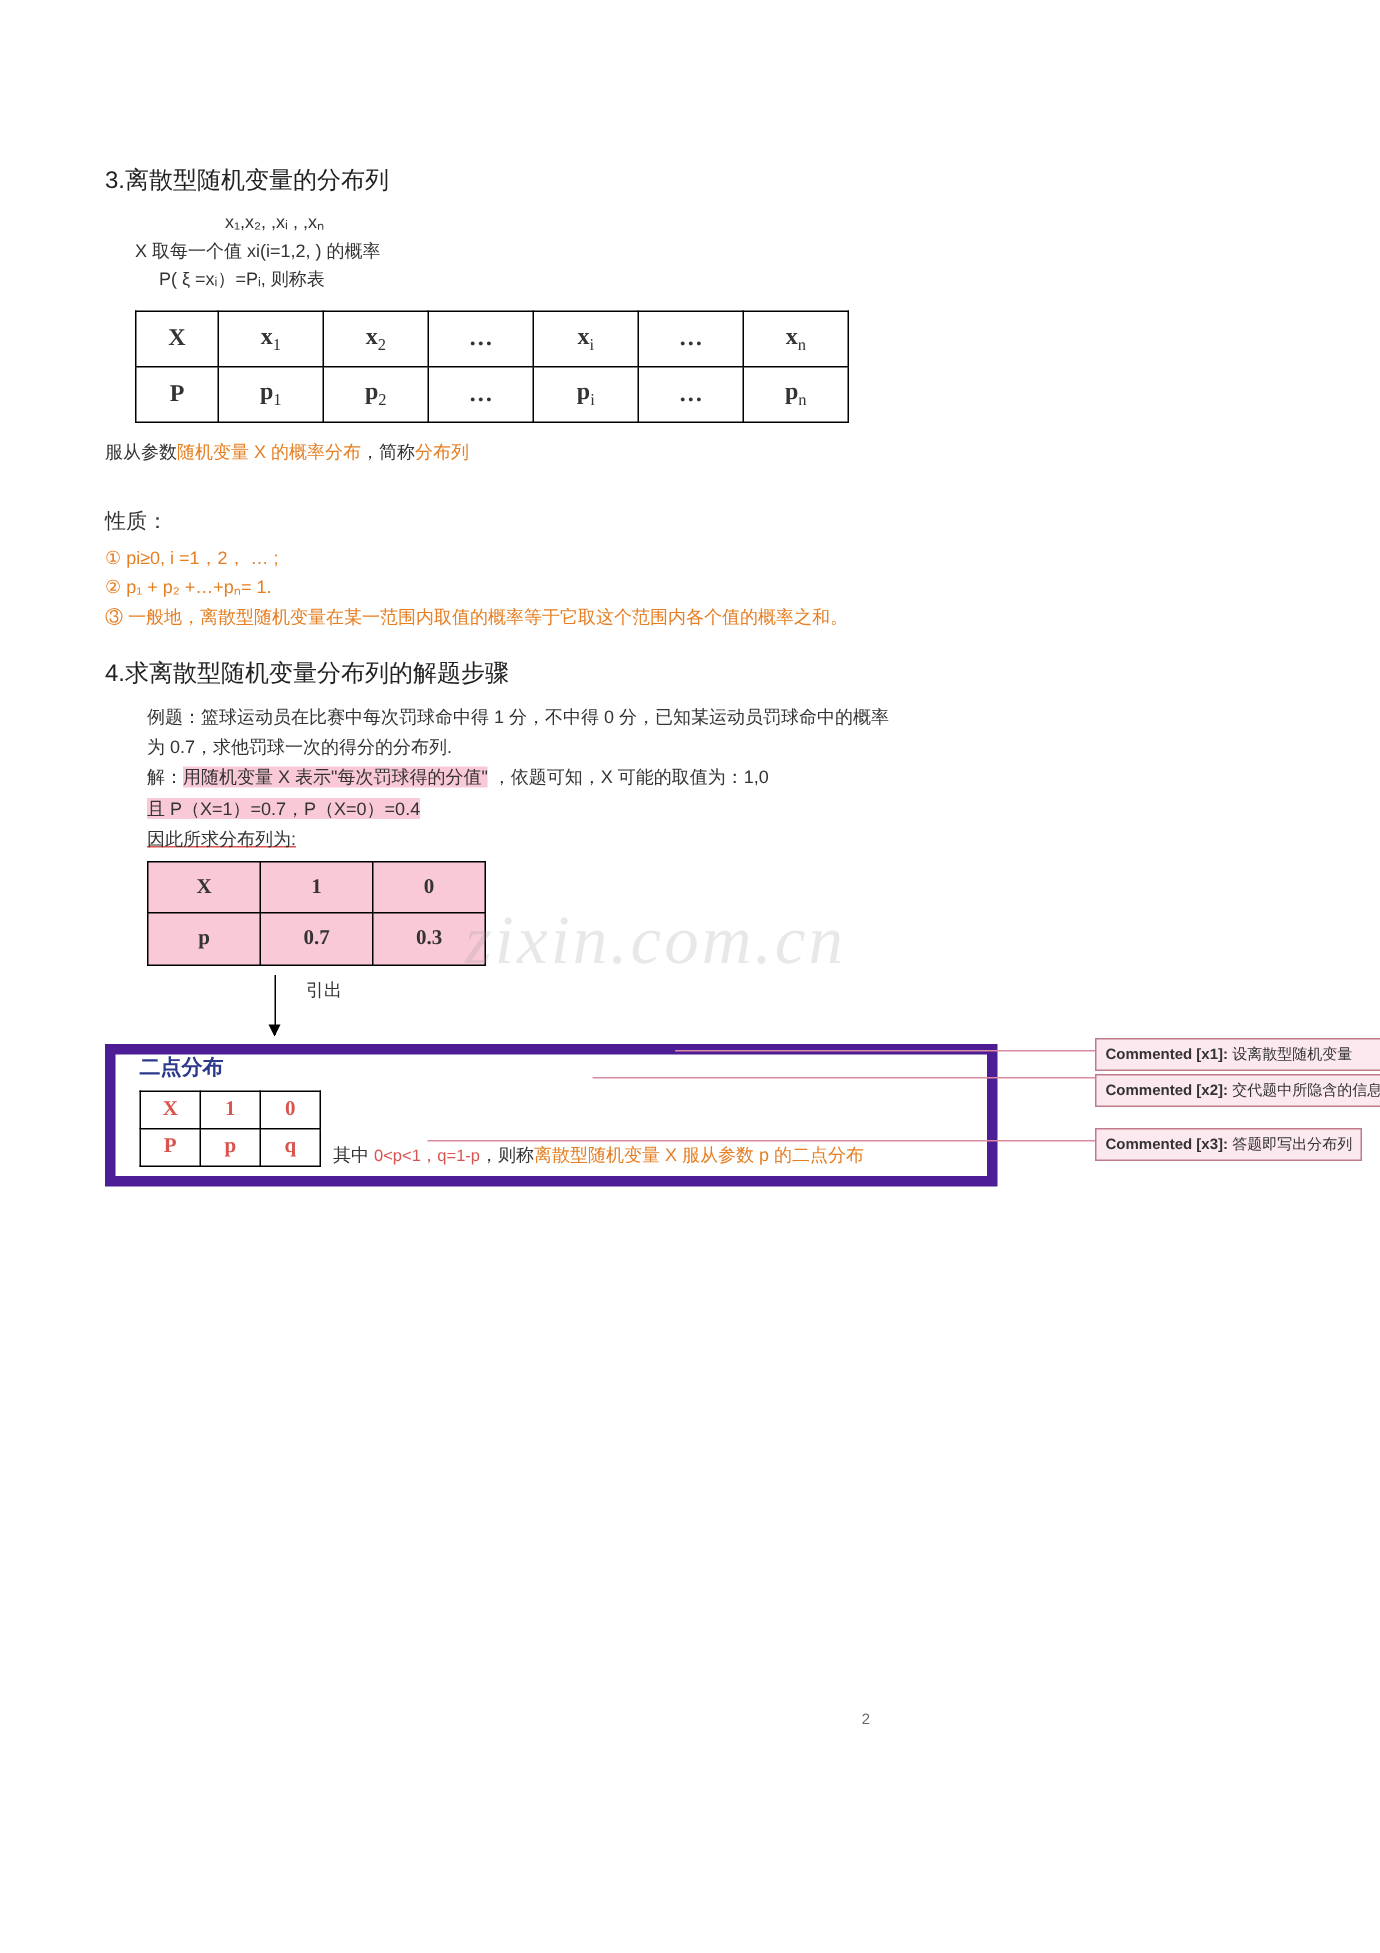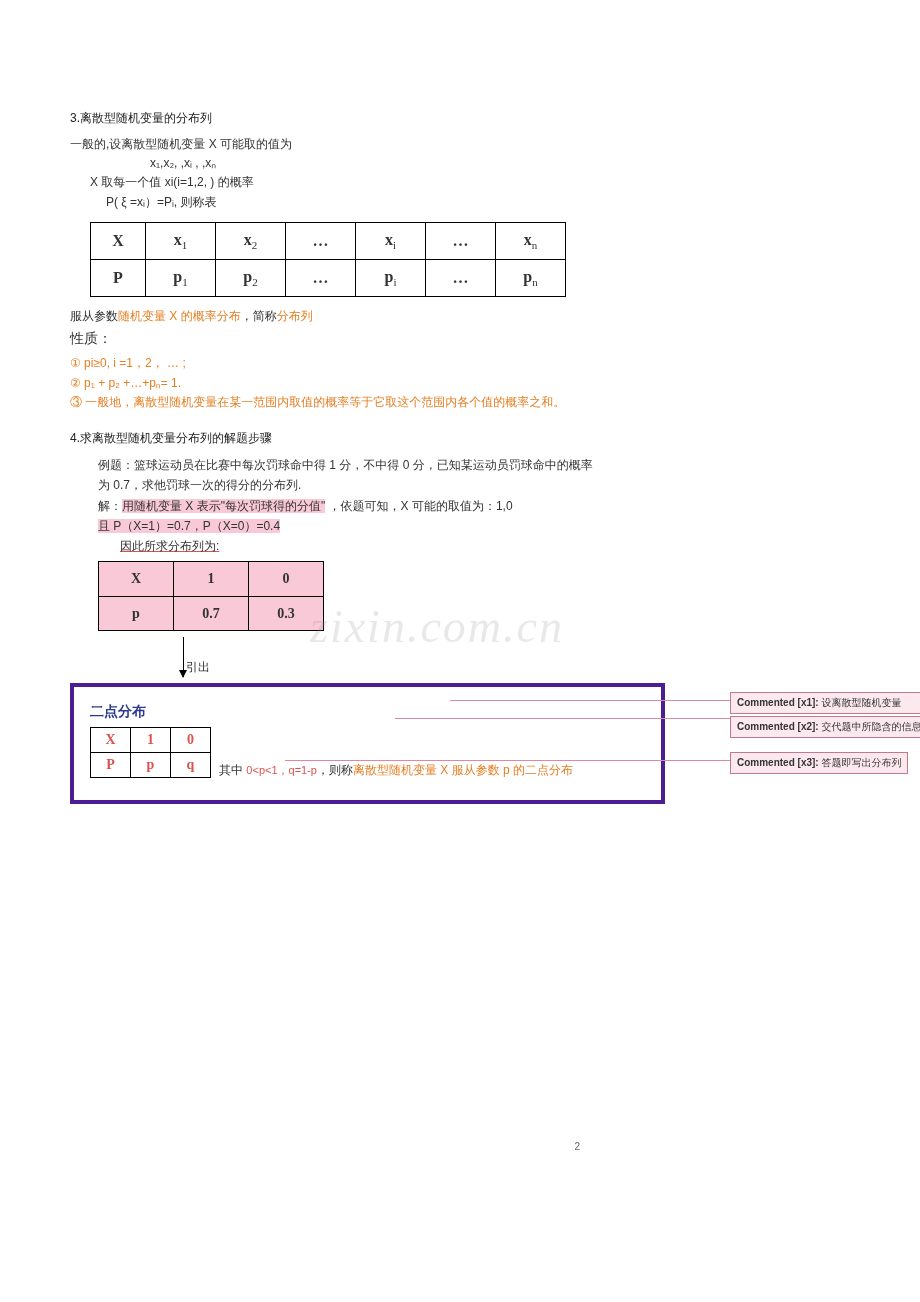--- a/index.html
+++ b/index.html
@@ -1,70 +1,69 @@
 <!DOCTYPE html>
 <html><head>
 <meta charset="utf-8">
 <style>
 * { margin: 0; padding: 0; box-sizing: border-box; }
 body { font-family: "Microsoft YaHei", Arial, sans-serif; font-size: 12px; color: #333; background: #fff; }
 .page { width: 920px; height: 1302px; position: relative; display: flex; }
 .main-col { width: 730px; padding: 110px 50px 40px 70px; position: relative; }
 .comment-col { width: 190px; padding-top: 76px; position: relative; }
 
-.heading { font-size: 12px; font-weight: normal; margin-bottom: 8px; color: #222; }
+.heading { font-size: 16px; font-weight: normal; margin-bottom: 8px; color: #222; }
 .body-text { font-size: 12px; line-height: 1.6; }
 .indent { padding-left: 20px; }
 .orange { color: #e67e22; }
 .red-sm { color: #d9534f; font-size: 11px; }
 .darkblue { color: #2d3a8c; font-weight: bold; font-size: 14px; }
 
 .dist-table { border-collapse: collapse; margin: 10px 0 10px 20px; }
 .dist-table td { border: 1.5px solid #000; text-align: center; font-family: "Times New Roman", serif; font-size: 16px; font-weight: bold; padding: 8px 20px; min-width: 70px; }
 .dist-table td:first-child { min-width: 55px; }
 sub { font-size: 11px; font-weight: normal; }
 
 .sec4 { margin-top: 18px; }
 .example { padding-left: 28px; margin-top: 6px; font-size: 12px; line-height: 1.7; }
 .hl-pink { background: #f9c9d7; }
-.underline-red { text-decoration: underline; text-decoration-color: #d9534f; margin-left: 22px; }
+.underline-red { text-decoration: underline; text-decoration-color: #d9534f; }
 
 .sol-table { border-collapse: collapse; margin: 4px 0 0 0; background: #f9c9d7; }
 .sol-table td { border: 1px solid #000; text-align: center; font-family: "Times New Roman", serif; font-size: 14px; font-weight: bold; padding: 5px 0; width: 75px; }
 
-.arrow-wrap { margin: 6px 0 6px 85px; display: flex; align-items: flex-end; gap: 2px; }
+.arrow-wrap { margin: 6px 0 6px 85px; display: flex; align-items: flex-start; gap: 20px; }
 .arrow-down { width: 1px; height: 40px; background: #000; position: relative; }
 .arrow-down:after { content: ""; position: absolute; bottom: -1px; left: -4px; border-left: 4px solid transparent; border-right: 4px solid transparent; border-top: 8px solid #000; }
 
-.box { border: 4px solid #4c1d95; padding: 16px 16px; margin-top: 6px; width: 595px; }
+.box { border: 7px solid #4c1d95; padding: 0 16px; margin-top: 6px; width: 595px; }
 .mini-table { border-collapse: collapse; margin: 6px 0; }
 .mini-table td { border: 1px solid #000; text-align: center; font-family: "Times New Roman", serif; font-size: 14px; font-weight: bold; color: #d9534f; padding: 4px 14px; min-width: 40px; }
 
-.props { margin-top: 4px; }
+.props { margin-top: 28px; }
 .props-h { font-size: 14px; margin-bottom: 6px; }
 
 .page-num { position: absolute; bottom: 150px; right: 150px; font-size: 10px; color: #666; }
 
 .watermark { position: absolute; top: 600px; left: 310px; font-size: 46px; color: rgba(150,150,150,0.22); font-style: italic; font-family: serif; letter-spacing: 2px; pointer-events: none; white-space: nowrap; text-align: right; }
 
 .comment-box { border: 1px solid #c17a8a; background: #fce9ef; padding: 3px 6px; font-size: 10px; margin-bottom: 2px; white-space: nowrap; overflow: hidden; }
 .comment-box b { font-weight: bold; }
 .comment-stack { position: absolute; }
 .c1 { top: 692px; }
 .c3 { top: 752px; }
 .lead-line { position: absolute; border-top: 1px solid #d98ca0; height: 1px; z-index: 1; }
 </style>
 </head>
 <body>
 
 <div class="page">
   <div class="main-col">
 
     <div class="heading">3.离散型随机变量的分布列</div>
-    <div class="body-text">一般的,设离散型随机变量 X 可能取的值为</div>
     <div class="body-text indent" style="padding-left:80px">x₁,x₂,    ,xᵢ ,     ,xₙ</div>
     <div class="body-text" style="padding-left:20px">X 取每一个值  xi(i=1,2,      ) 的概率</div>
     <div class="body-text" style="padding-left:36px">P( ξ =xᵢ）=Pᵢ,  则称表</div>
 
     <table class="dist-table">
       <tbody>
           <tr>
         <td>X</td>
         <td>x<sub>1</sub></td>
         <td>x<sub>2</sub></td>

